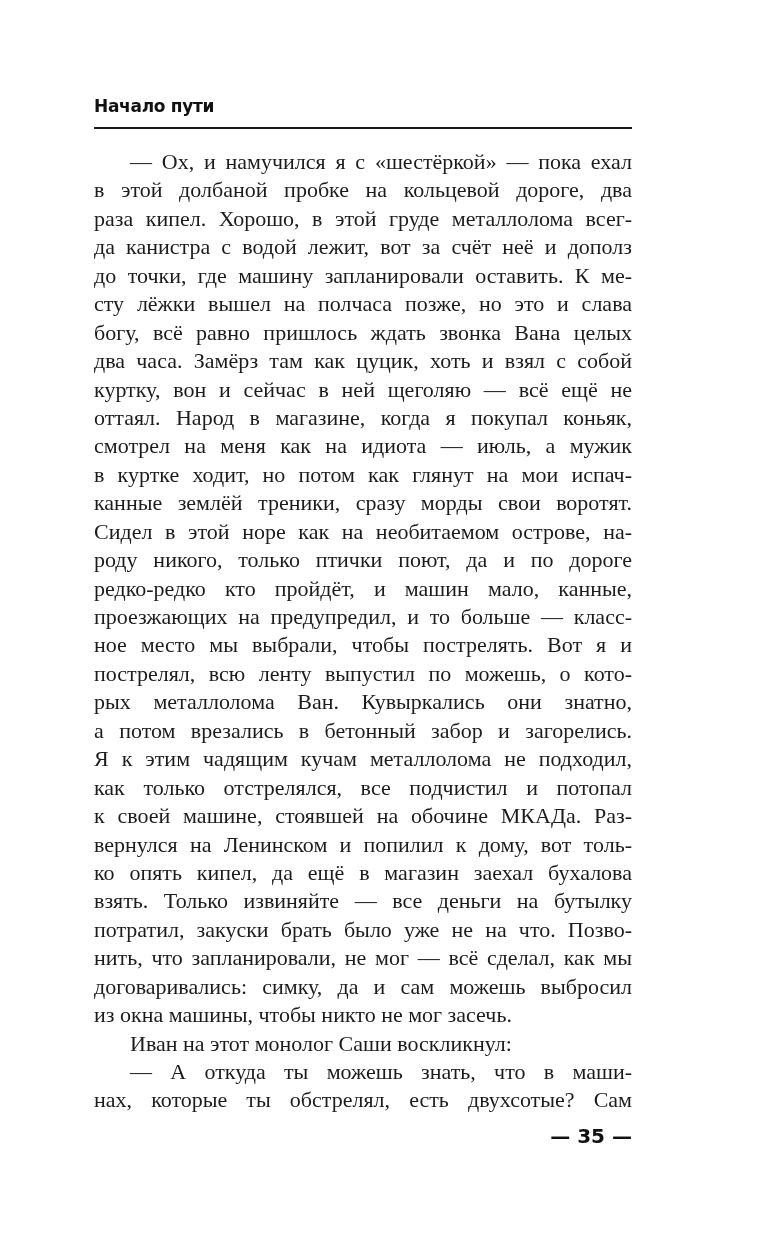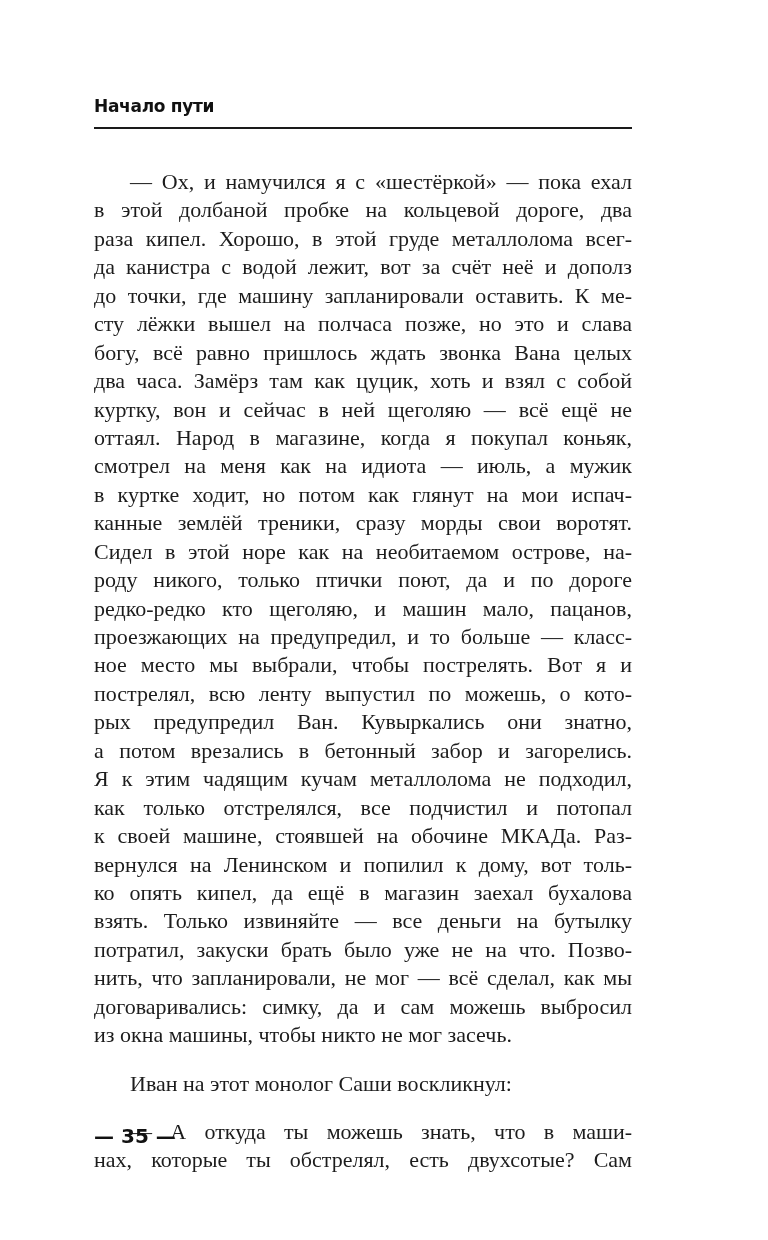--- a/index.html
+++ b/index.html
@@ -49,28 +49,27 @@
       white-space: nowrap;
       text-align: justify;
       text-align-last: justify;
       height: 28.45px;
     }
     .line.last {
       text-align-last: left;
     }
     .line.indent {
       padding-left: 36px;
-      margin-top: 20px;
     }
     .page-number {
       position: absolute;
       left: 94px;
       top: 1124px;
       width: 538px;
-      text-align: left;
+      text-align: right;
       font-family: "DejaVu Sans", sans-serif;
       font-weight: bold;
       font-size: 20px;
       color: #111;
     }
   </style>
 </head>
 <body>
 
 <div class="running-head">Начало пути</div>
@@ -86,25 +85,25 @@
       <span class="line">сту лёжки вышел на полчаса позже, но это и слава</span>
       <span class="line">богу, всё равно пришлось ждать звонка Вана целых</span>
       <span class="line">два часа. Замёрз там как цуцик, хоть и взял с собой</span>
       <span class="line">куртку, вон и сейчас в ней щеголяю — всё ещё не</span>
       <span class="line">оттаял. Народ в магазине, когда я покупал коньяк,</span>
       <span class="line">смотрел на меня как на идиота — июль, а мужик</span>
       <span class="line">в куртке ходит, но потом как глянут на мои испач-</span>
       <span class="line">канные землёй треники, сразу морды свои воротят.</span>
       <span class="line">Сидел в этой норе как на необитаемом острове, на-</span>
       <span class="line">роду никого, только птички поют, да и по дороге</span>
-      <span class="line">редко-редко кто щеголяю, и машин мало, пацанов,</span>
+      <span class="line">редко-редко кто пройдёт, и машин мало, канные,</span>
       <span class="line">проезжающих на предупредил, и то больше — класс-</span>
       <span class="line">ное место мы выбрали, чтобы пострелять. Вот я и</span>
       <span class="line">пострелял, всю ленту выпустил по можешь, о кото-</span>
-      <span class="line">рых предупредил Ван. Кувыркались они знатно,</span>
+      <span class="line">рых металлолома Ван. Кувыркались они знатно,</span>
       <span class="line">а потом врезались в бетонный забор и загорелись.</span>
       <span class="line">Я к этим чадящим кучам металлолома не подходил,</span>
       <span class="line">как только отстрелялся, все подчистил и потопал</span>
       <span class="line">к своей машине, стоявшей на обочине МКАДа. Раз-</span>
       <span class="line">вернулся на Ленинском и попилил к дому, вот толь-</span>
       <span class="line">ко опять кипел, да ещё в магазин заехал бухалова</span>
       <span class="line">взять. Только извиняйте — все деньги на бутылку</span>
       <span class="line">потратил, закуски брать было уже не на что. Позво-</span>
       <span class="line">нить, что запланировали, не мог — всё сделал, как мы</span>
       <span class="line">договаривались: симку, да и сам можешь выбросил</span>

